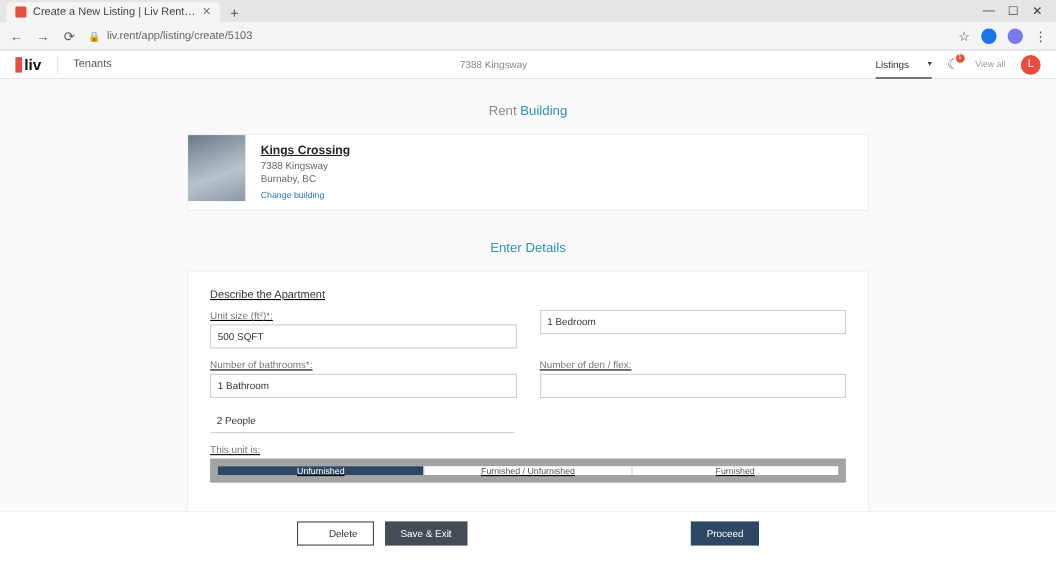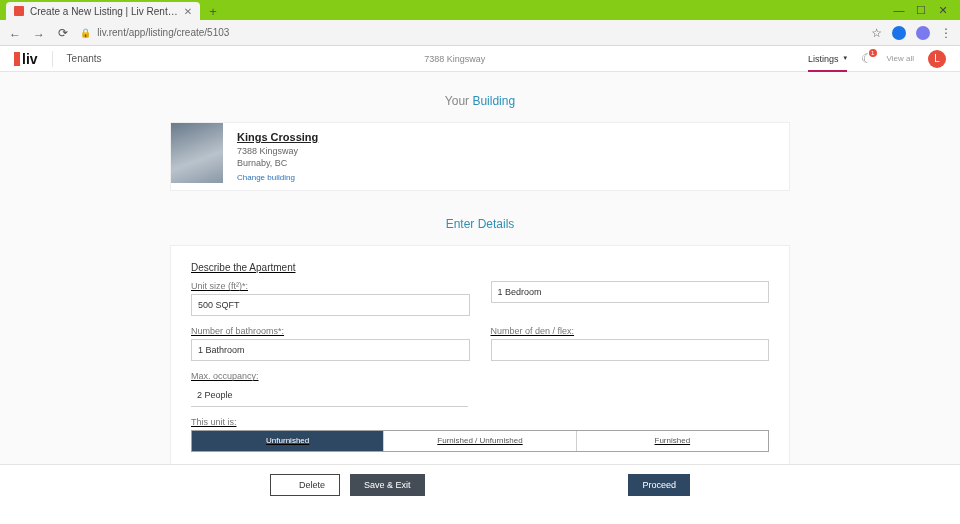--- a/index.html
+++ b/index.html
@@ -2,41 +2,41 @@
 <html><head>
 <meta charset="utf-8">
 <style>
   * { box-sizing: border-box; margin: 0; padding: 0; font-family: Arial, Helvetica, sans-serif; }
   html, body { width: 960px; height: 524px; overflow: hidden; background: #fff; }
 
   
   .titlebar { height: 20px; background: #dcdcdc; display: flex; justify-content: flex-end; align-items: center; padding: 0 6px; font-size: 11px; color: #444; }
   .titlebar span { width: 22px; text-align: center; cursor: default; }
 
-  .tabstrip { height: 20px; background: #84cc16; display: flex; align-items: flex-end; }
+  .tabstrip { height: 20px; background: #e5e5e5; display: flex; align-items: flex-end; }
   .tab { height: 18px; background: #f4f4f4; border-radius: 4px 4px 0 0; margin-left: 6px; padding: 0 8px; display: flex; align-items: center; font-size: 10px; color: #444; gap: 6px; }
   .tab .favicon { width: 10px; height: 10px; background: #e74c3c; border-radius: 1px; }
   .tab .close { font-size: 10px; color: #777; }
   .newtab { width: 18px; height: 18px; display: flex; align-items: center; justify-content: center; font-size: 13px; color: #555; margin-left: 4px; }
 
   .addrbar { height: 26px; background: #f4f4f4; display: flex; align-items: center; padding: 0 8px; gap: 10px; font-size: 12px; color: #555; border-bottom: 1px solid #d9d9d9; }
   .addrbar .nav-ico { width: 14px; text-align: center; }
   .addrbar .url { flex: 1; display: flex; align-items: center; gap: 6px; font-size: 10px; color: #666; }
   .addrbar .url .lock { font-size: 9px; }
   .addrbar .right-icons { display: flex; gap: 10px; align-items: center; }
   .addrbar .circle { width: 14px; height: 14px; border-radius: 50%; }
 
   
   .app-header { height: 26px; border-bottom: 1px solid #e4e4e4; display: flex; align-items: center; padding: 0 14px; font-size: 10px; color: #555; }
   .logo { display: flex; align-items: center; gap: 2px; font-weight: bold; color: #111; font-size: 14px; }
   .logo .mark { width: 6px; height: 14px; background: #e74c3c; display: inline-block; }
   .app-header .divider { width: 1px; height: 16px; background: #e4e4e4; margin: 0 14px; }
   .app-header .center { flex: 1; text-align: center; font-size: 9px; color: #888; }
   .app-header .right { display: flex; align-items: center; gap: 14px; }
-  .app-header .listings { font-size: 9px; color: #333; border-bottom: 2px solid #be185d; padding-bottom: 6px; margin-bottom: -8px; display: flex; gap: 5px; }
+  .app-header .listings { font-size: 9px; color: #333; border-bottom: 2px solid #737373; padding-bottom: 6px; margin-bottom: -8px; display: flex; gap: 17px; }
   .app-header .bell { position: relative; font-size: 13px; color: #888; }
   .app-header .bell .dot { position: absolute; top: -2px; right: -4px; width: 8px; height: 8px; background: #e74c3c; border-radius: 50%; font-size: 6px; color: #fff; line-height: 8px; text-align: center; }
   .app-header .avatar { width: 18px; height: 18px; border-radius: 50%; background: #e74c3c; color: #fff; font-size: 10px; display: flex; align-items: center; justify-content: center; }
 
   
   .page { height: 392px; overflow-y: auto; background: #fafafa; position: relative; }
   .page::-webkit-scrollbar { width: 10px; }
   .page::-webkit-scrollbar-thumb { background: #bdbdbd; }
   .page-inner { width: 620px; margin: 0 auto 40px; padding-top: 22px; }
 
@@ -52,21 +52,21 @@
   .building-info .change { color: #2e74b8; font-size: 8px; margin-top: 4px; display: inline-block; }
 
   .details-card { padding: 16px 20px 30px; text-decoration: underline; }
   .group-label { font-size: 10px; color: #333; margin-bottom: 8px; }
   .row { display: flex; gap: 21px; margin-bottom: 10px; }
   .field { flex: 1; }
   .field label { display: block; font-size: 9px; color: #777; margin-bottom: 3px; }
   .field input { width: 100%; height: 22px; border: 1px solid #cfcfcf; padding: 4px 6px; font-size: 9px; color: #333; background: #fff; }
   .field input::placeholder { color: #aaa; }
 
-  .segmented { display: flex; border: 1px solid #a3a3a3; height: 22px; font-size: 8px; }
+  .segmented { display: flex; border: 7px solid #a3a3a3; height: 22px; font-size: 8px; }
   .segmented div { flex: 1; display: flex; align-items: center; justify-content: center; color: #555; }
   .segmented div.active { background: #2e4863; color: #fff; }
   .segmented div + div { border-left: 1px solid #cfcfcf; }
 
   
   .footer { height: 40px; border-top: 1px solid #e4e4e4; background: #fff; display: flex; align-items: center; padding: 0 20px; }
   .footer .left { display: flex; gap: 10px; margin-left: 250px; }
   .footer .right { margin-left: auto; margin-right: 250px; }
   .btn { height: 22px; padding: 0 14px; font-size: 9px; display: flex; align-items: center; justify-content: center; cursor: pointer; }
   .btn-outline { border: 1px solid #444; color: #333; background: #fff; padding-left: 28px; }
@@ -127,21 +127,21 @@
     </span>
     <span style="font-size:8px;color:#999">View all</span>
     <span class="avatar">L</span>
   </div>
 </div>
 
 <div class="page">
   <div class="page-inner">
 
     <div class="section-title">
-      <span>Your </span><span class="accent">Building</span>
+      <span>Rent </span><span class="accent">Building</span>
     </div>
 
     <div class="card building-card">
       <div class="building-img"></div>
       <div class="building-info">
         <h4>Kings Crossing</h4>
         <div class="addr">7388 Kingsway</div>
         <div class="addr">Burnaby, BC</div>
         <a class="change">Change building</a>
       </div>
@@ -168,21 +168,20 @@
           <input value="1 Bathroom" style="">
         </div>
         <div class="field">
           <label>Number of den / flex:</label>
           <input value="" style="">
         </div>
       </div>
 
       <div class="row">
         <div class="field" style="flex:0 0 48%">
-          <label>Max. occupancy:</label>
           <input style="border-top: none; border-right: none; border-left: none; border-image: initial; border-bottom: 1px solid rgb(207, 207, 207);" value="2 People">
         </div>
       </div>
 
       <label style="font-size:9px;color:#777;display:block;margin:4px 0 3px">This unit is:</label>
       <div class="segmented">
         <div class="active">Unfurnished</div>
         <div>Furnished / Unfurnished</div>
         <div>Furnished</div>
       </div>

